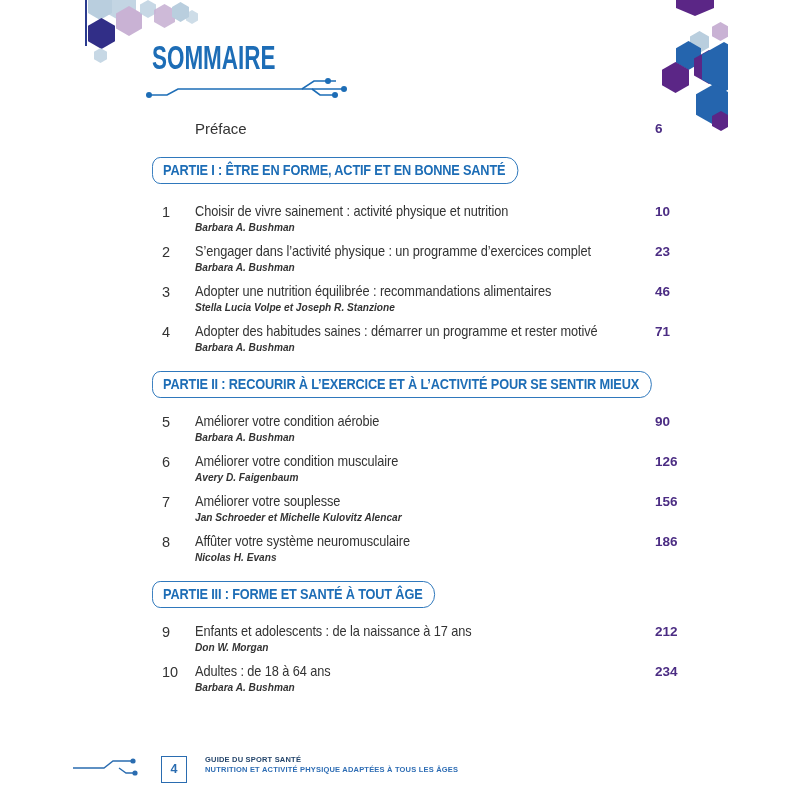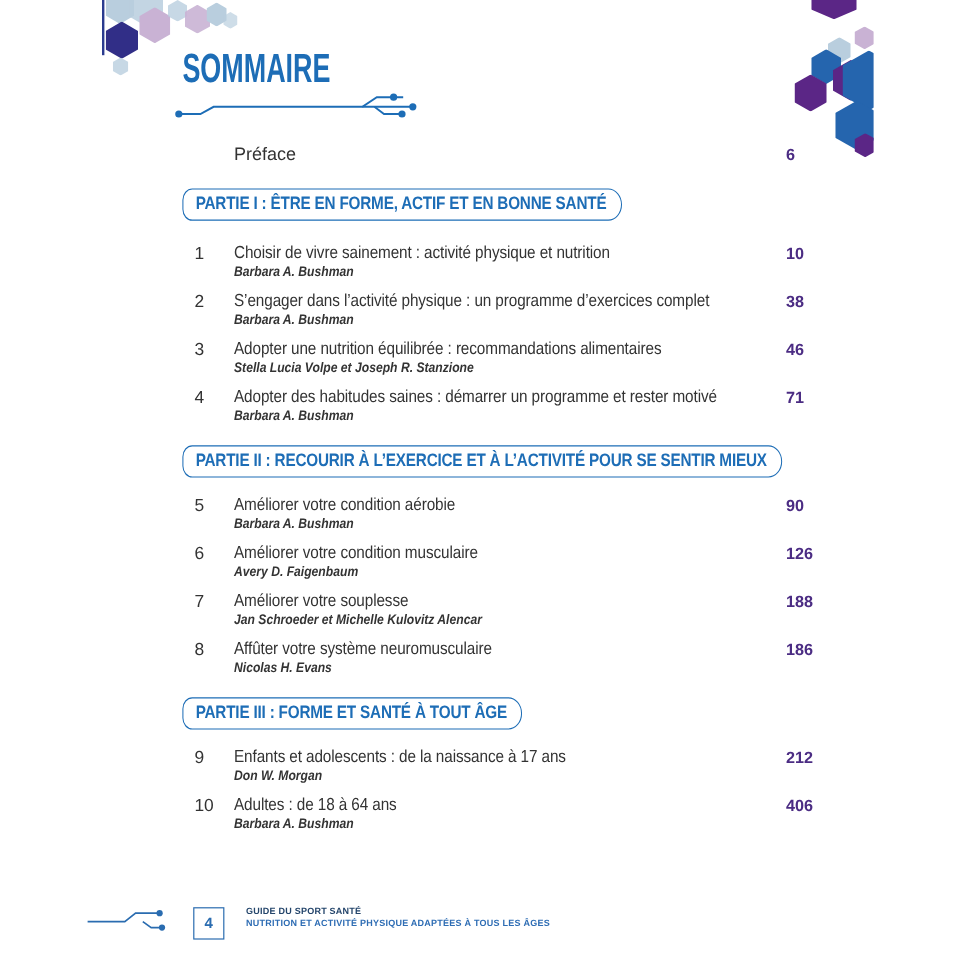--- a/index.html
+++ b/index.html
@@ -102,21 +102,21 @@
   <div class="row" style="top:203px;">
     <span class="num">1</span>
     <span class="t">Choisir de vivre sainement : activité physique et nutrition</span>
     <span class="a">Barbara A. Bushman</span>
     <span class="pg">10</span>
   </div>
   <div class="row" style="top:243px;">
     <span class="num">2</span>
     <span class="t">S’engager dans l’activité physique : un programme d’exercices complet</span>
     <span class="a">Barbara A. Bushman</span>
-    <span class="pg">38</span>
+    <span class="pg">23</span>
   </div>
   <div class="row" style="top:283px;">
     <span class="num">3</span>
     <span class="t">Adopter une nutrition équilibrée : recommandations alimentaires</span>
     <span class="a">Stella Lucia Volpe et Joseph R. Stanzione</span>
     <span class="pg">46</span>
   </div>
   <div class="row" style="top:323px;">
     <span class="num">4</span>
     <span class="t">Adopter des habitudes saines : démarrer un programme et rester motivé</span>
@@ -137,21 +137,21 @@
   <div class="row" style="top:453px;">
     <span class="num">6</span>
     <span class="t">Améliorer votre condition musculaire</span>
     <span class="a">Avery D. Faigenbaum</span>
     <span class="pg">126</span>
   </div>
   <div class="row" style="top:493px;">
     <span class="num">7</span>
     <span class="t">Améliorer votre souplesse</span>
     <span class="a">Jan Schroeder et Michelle Kulovitz Alencar</span>
-    <span class="pg">188</span>
+    <span class="pg">156</span>
   </div>
   <div class="row" style="top:533px;">
     <span class="num">8</span>
     <span class="t">Affûter votre système neuromusculaire</span>
     <span class="a">Nicolas H. Evans</span>
     <span class="pg">186</span>
   </div>
 
   <div class="part" style="top:581px;">
     <span class="lbl">PARTIE III : FORME ET SANTÉ À TOUT ÂGE</span>
@@ -160,21 +160,21 @@
   <div class="row" style="top:623px;">
     <span class="num">9</span>
     <span class="t">Enfants et adolescents : de la naissance à 17 ans</span>
     <span class="a">Don W. Morgan</span>
     <span class="pg">212</span>
   </div>
   <div class="row" style="top:663px;">
     <span class="num">10</span>
     <span class="t">Adultes : de 18 à 64 ans</span>
     <span class="a">Barbara A. Bushman</span>
-    <span class="pg">406</span>
+    <span class="pg">234</span>
   </div>
 
   <div class="deco" style="left:70px;top:757px;">
     <svg width="78" height="22" viewBox="0 0 78 22">
       <g stroke="#2a6cb0" stroke-width="1.4" fill="none">
         <path d="M3,11 h31 l9,-7 h18"></path>
         <path d="M49,11 l7,5 h7"></path>
       </g>
       <g fill="#2a6cb0">
         <circle cx="63" cy="4" r="2.6"></circle>

